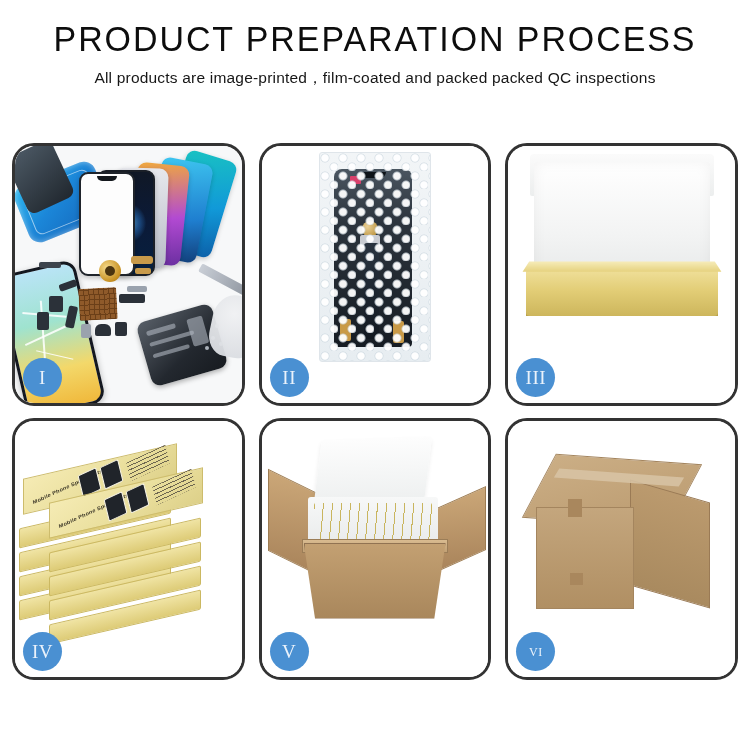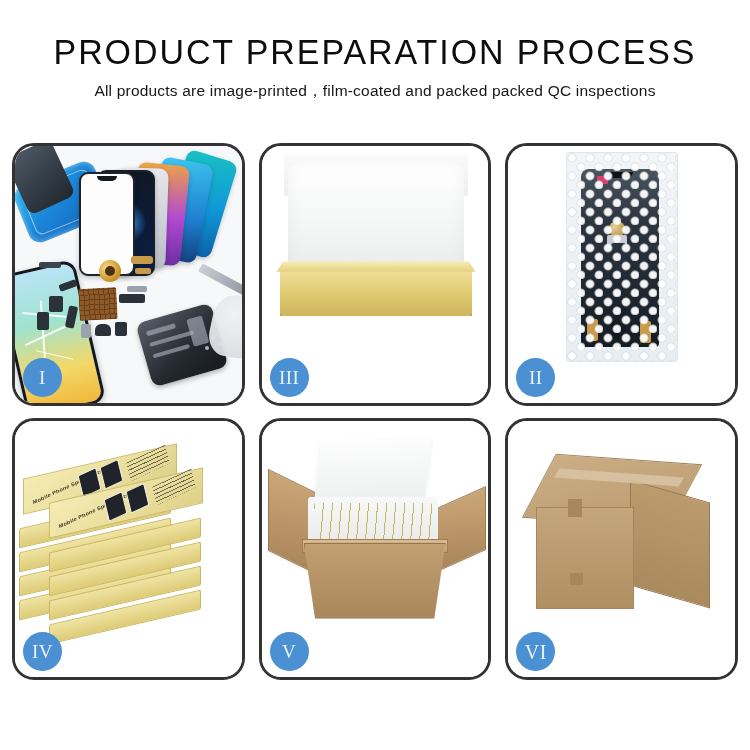--- a/index.html
+++ b/index.html
@@ -6,21 +6,21 @@
   body{
     width:750px;height:750px;
     background:#ffffff;
     font-family:"Liberation Sans","DejaVu Sans",sans-serif;
     overflow:hidden;
     position:relative;
   }
   .page{width:750px;height:750px;position:relative;box-sizing:border-box;}
 
   
-  .header{padding-top:34px;text-align:center;}
+  .header{padding-top:21px;text-align:center;}
   .title{
     font-size:35px;font-weight:500;letter-spacing:2.0px;
     color:#0d0d0d;line-height:1;
     transform:scaleX(0.97);
     font-family:"Liberation Sans","DejaVu Sans",sans-serif;
   }
   .subtitle{
     margin-top:14px;font-size:15.5px;font-weight:400;letter-spacing:0.2px;
     color:#161616;line-height:1;
   }
@@ -48,21 +48,21 @@
   .badge{
     position:absolute;left:8px;bottom:6px;
     width:39px;height:39px;border-radius:50%;
     background:#4a90d2;
     display:flex;align-items:center;justify-content:center;
     color:#eaf2fb;
     font-family:"Liberation Serif","DejaVu Serif",serif;
     font-size:19px;line-height:1;letter-spacing:0.5px;
     z-index:30;
   }
-  .badge.wide{font-size:20px;}
+  .badge.wide{font-size:12px;}
 
   
   .p1bg{position:absolute;inset:0;background:#f7f8f9;}
   .ph{position:absolute;border-radius:9px;}
   
   .filmblue{
     left:4px;top:26px;width:86px;height:60px;
     background:linear-gradient(150deg,#2bb8f0 0%,#1b86d8 45%,#1464b8 100%);
     border-radius:12px;
     transform:rotate(-22deg);
@@ -377,52 +377,52 @@
         <div class="screw" style="left:200px;top:178px;"></div>
 
         <div class="tweez"></div>
         <div class="hand"></div>
       </div>
       <div class="badge">I</div>
     </div>
 
     <div class="panel">
       <div class="stage">
-        <div class="p3bg"></div>
-        <div class="foamlid"></div>
-        <div class="foamback"></div>
-        <div class="grayfill"></div>
-        <div class="traysideL"></div>
-        <div class="traysideR"></div>
-        <div class="boxtray"></div>
-      </div>
-      <div class="badge">III</div>
-    </div>
-
-    <div class="panel">
-      <div class="stage">
         <div class="p2bg"></div>
         <div class="bubblebag">
           <div class="lcd">
             <div class="notch2"></div>
             <div class="redmark"></div>
             <div class="lcdcoil"></div>
             <div class="lcdchip"></div>
             <div class="lcdcable"></div>
             <div class="tab" style="left:6px;bottom:6px;"></div>
             <div class="tab" style="right:8px;bottom:4px;"></div>
           </div>
           <div class="bubbles"></div>
         </div>
       </div>
       <div class="badge">II</div>
     </div>
 
     <div class="panel">
       <div class="stage">
+        <div class="p3bg"></div>
+        <div class="foamlid"></div>
+        <div class="foamback"></div>
+        <div class="grayfill"></div>
+        <div class="traysideL"></div>
+        <div class="traysideR"></div>
+        <div class="boxtray"></div>
+      </div>
+      <div class="badge">III</div>
+    </div>
+
+    <div class="panel">
+      <div class="stage">
         <div class="p4bg"></div>
         <div class="stackwrap">
 
           <div class="sbox" style="left:4px;top:72px;transform:skewY(-13deg);"></div>
           <div class="sbox" style="left:4px;top:96px;transform:skewY(-13deg);"></div>
           <div class="sbox" style="left:4px;top:120px;transform:skewY(-13deg);"></div>
           <div class="sbox" style="left:4px;top:144px;transform:skewY(-13deg);"></div>
 
           <div class="sbox" style="left:34px;top:96px;transform:skewY(-13deg);"></div>
           <div class="sbox" style="left:34px;top:120px;transform:skewY(-13deg);"></div>

